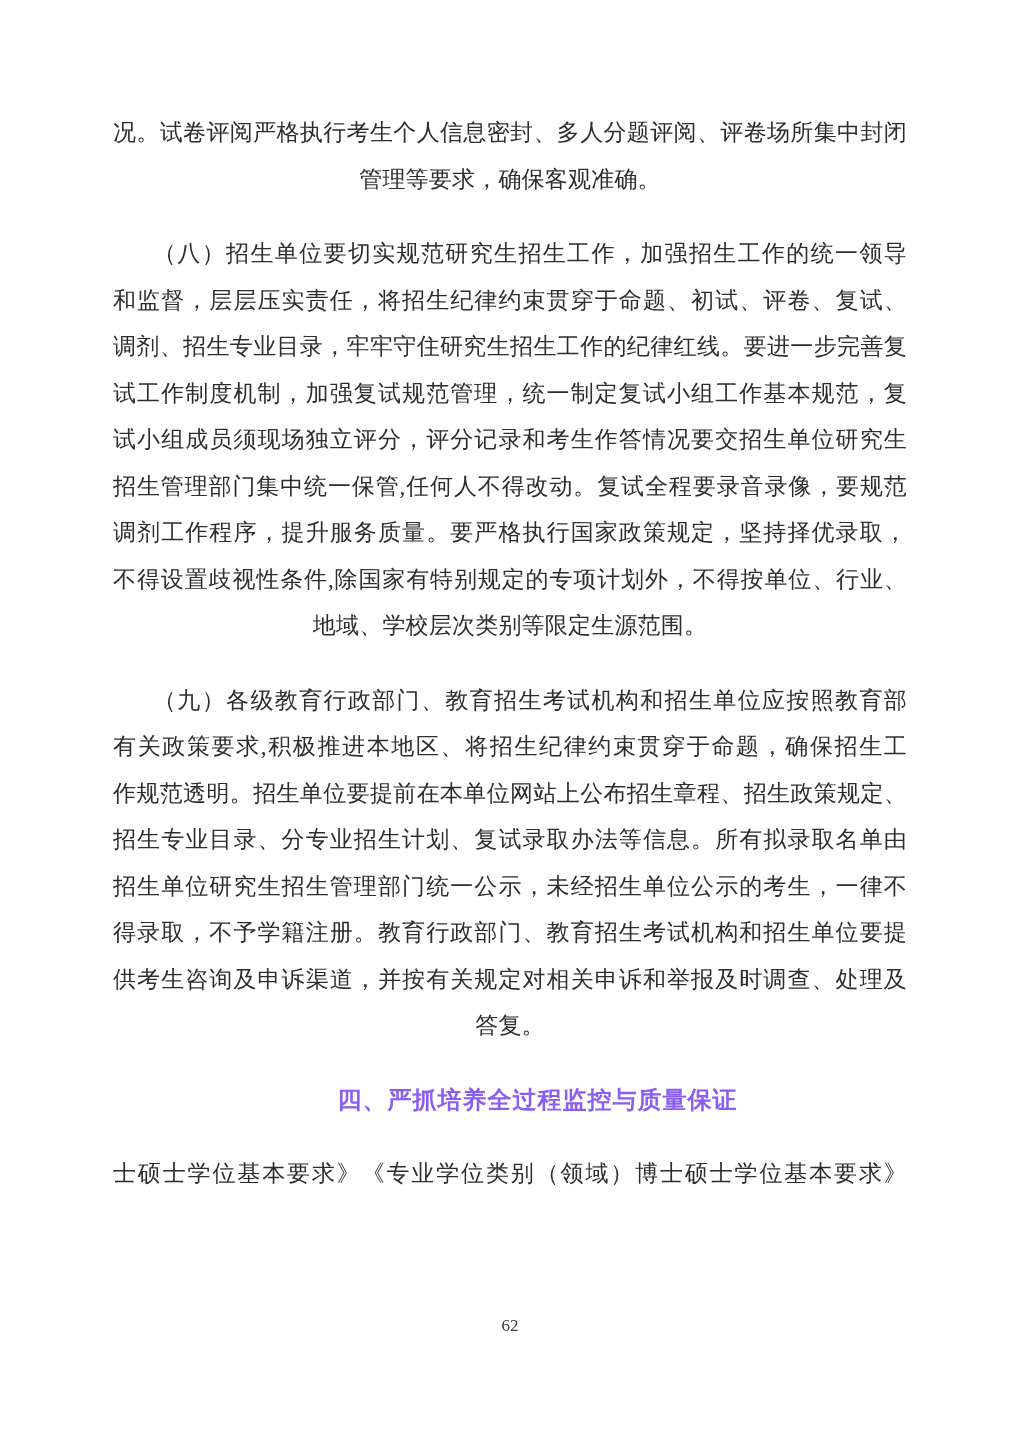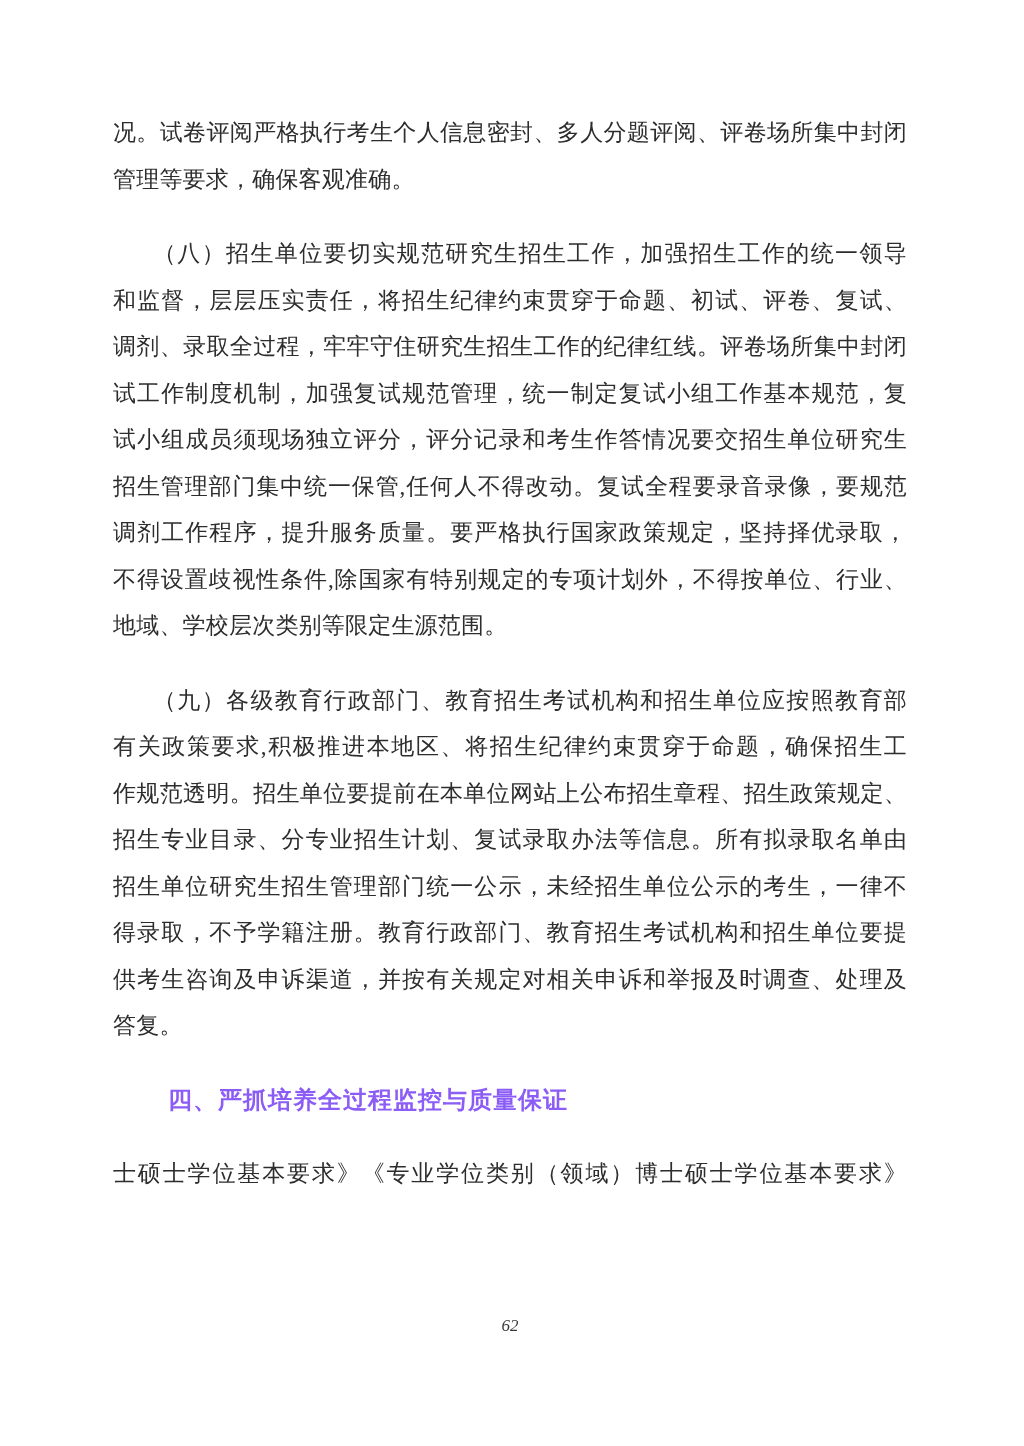--- a/index.html
+++ b/index.html
@@ -27,20 +27,21 @@
     margin-top: 28px;
     font-family: Liberation Serif, serif;
   }
   .block:first-child {
     margin-top: 0;
   }
   .line {
     height: 46.5px;
     line-height: 46.5px;
     white-space: normal;
+    text-align: center;
   }
   .line.fill {
     text-align: justify;
     text-align-last: justify;
   }
   .line.indent {
     text-indent: 40px;
   }
   .heading {
     margin-top: 27px;
@@ -54,35 +55,34 @@
     letter-spacing: 1px;
   }
   .page-number {
     position: absolute;
     top: 1316px;
     left: 113px;
     width: 794px;
     text-align: center;
     font-size: 17px;
     color: #3a3a3a;
-    font-style: italic;
   }
 </style>
 </head>
 <body>
 
 <main class="doc">
     <div class="block paragraph">
       <div class="line fill">况。试卷评阅严格执行考生个人信息密封、多人分题评阅、评卷场所集中封闭</div>
       <div class="line">管理等要求，确保客观准确。</div>
     </div>
     <div class="block paragraph">
       <div class="line fill indent">（八）招生单位要切实规范研究生招生工作，加强招生工作的统一领导</div>
       <div class="line fill">和监督，层层压实责任，将招生纪律约束贯穿于命题、初试、评卷、复试、</div>
-      <div class="line fill">调剂、录取全过程，牢牢守住研究生招生工作的纪律红线。评卷场所集中封闭</div>
+      <div class="line fill">调剂、招生专业目录，牢牢守住研究生招生工作的纪律红线。要进一步完善复</div>
       <div class="line fill">试工作制度机制，加强复试规范管理，统一制定复试小组工作基本规范，复</div>
       <div class="line fill">试小组成员须现场独立评分，评分记录和考生作答情况要交招生单位研究生</div>
       <div class="line fill">招生管理部门集中统一保管,任何人不得改动。复试全程要录音录像，要规范</div>
       <div class="line fill">调剂工作程序，提升服务质量。要严格执行国家政策规定，坚持择优录取，</div>
       <div class="line fill">不得设置歧视性条件,除国家有特别规定的专项计划外，不得按单位、行业、</div>
       <div class="line">地域、学校层次类别等限定生源范围。</div>
     </div>
     <div class="block paragraph">
       <div class="line fill indent">（九）各级教育行政部门、教育招生考试机构和招生单位应按照教育部</div>
       <div class="line fill">有关政策要求,积极推进本地区、将招生纪律约束贯穿于命题，确保招生工</div>

